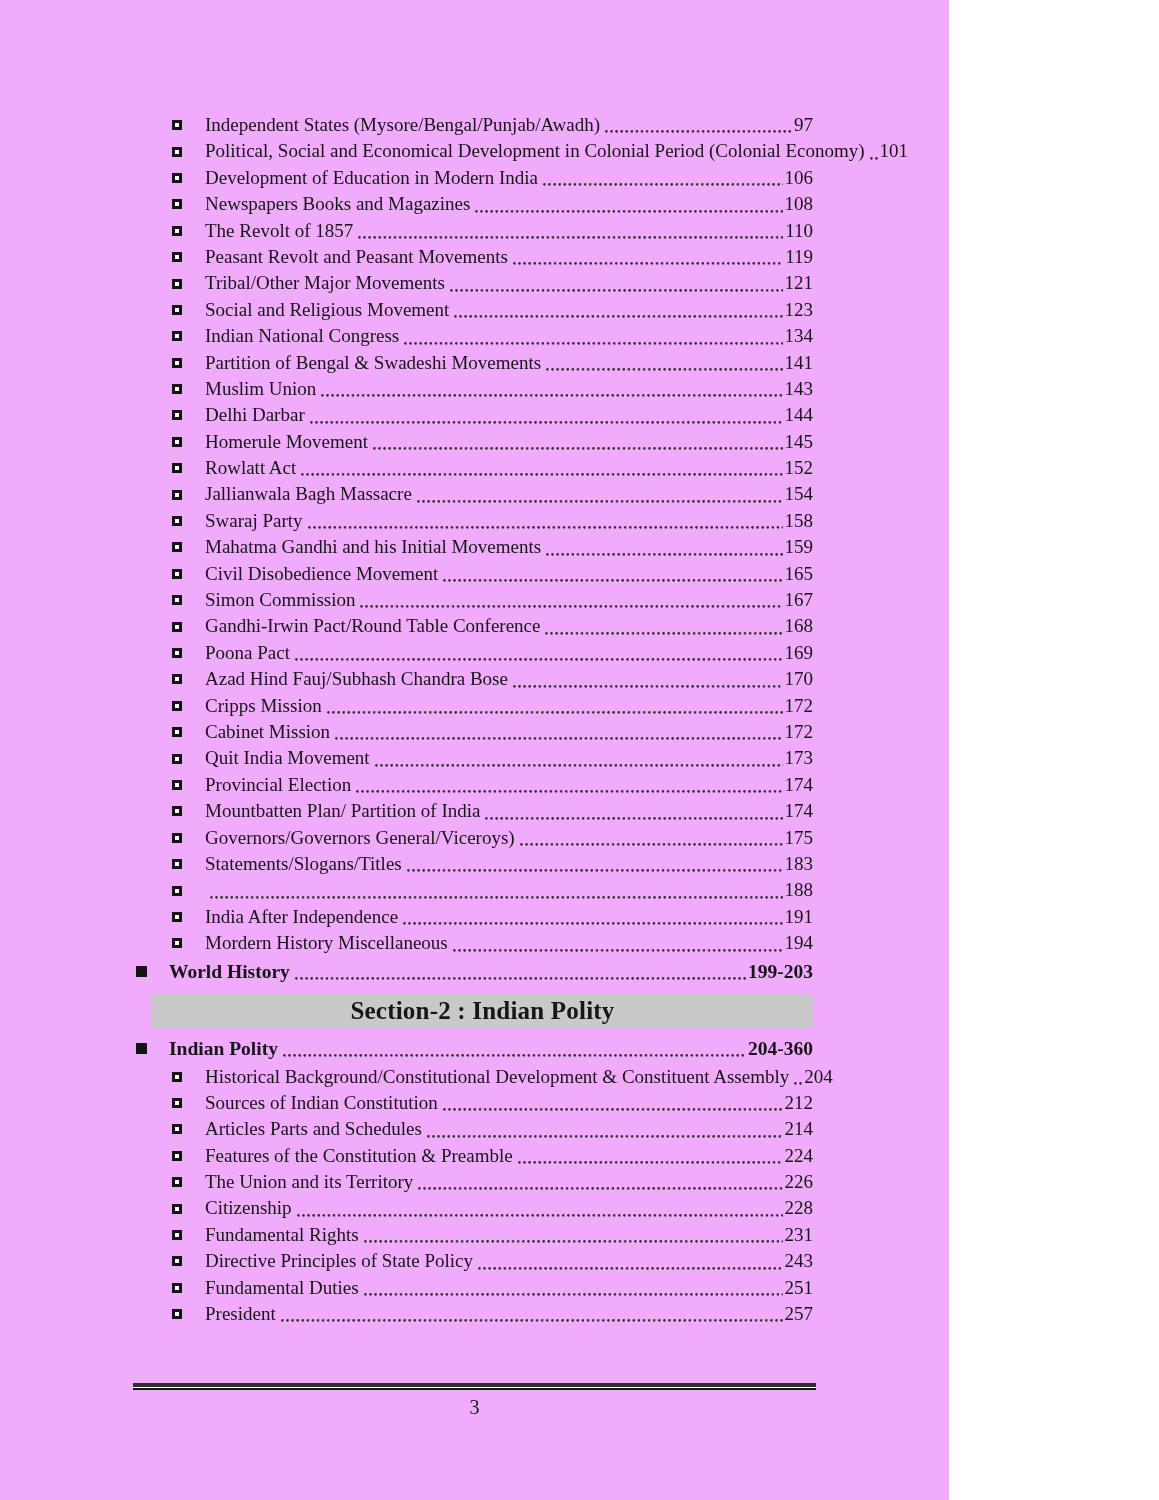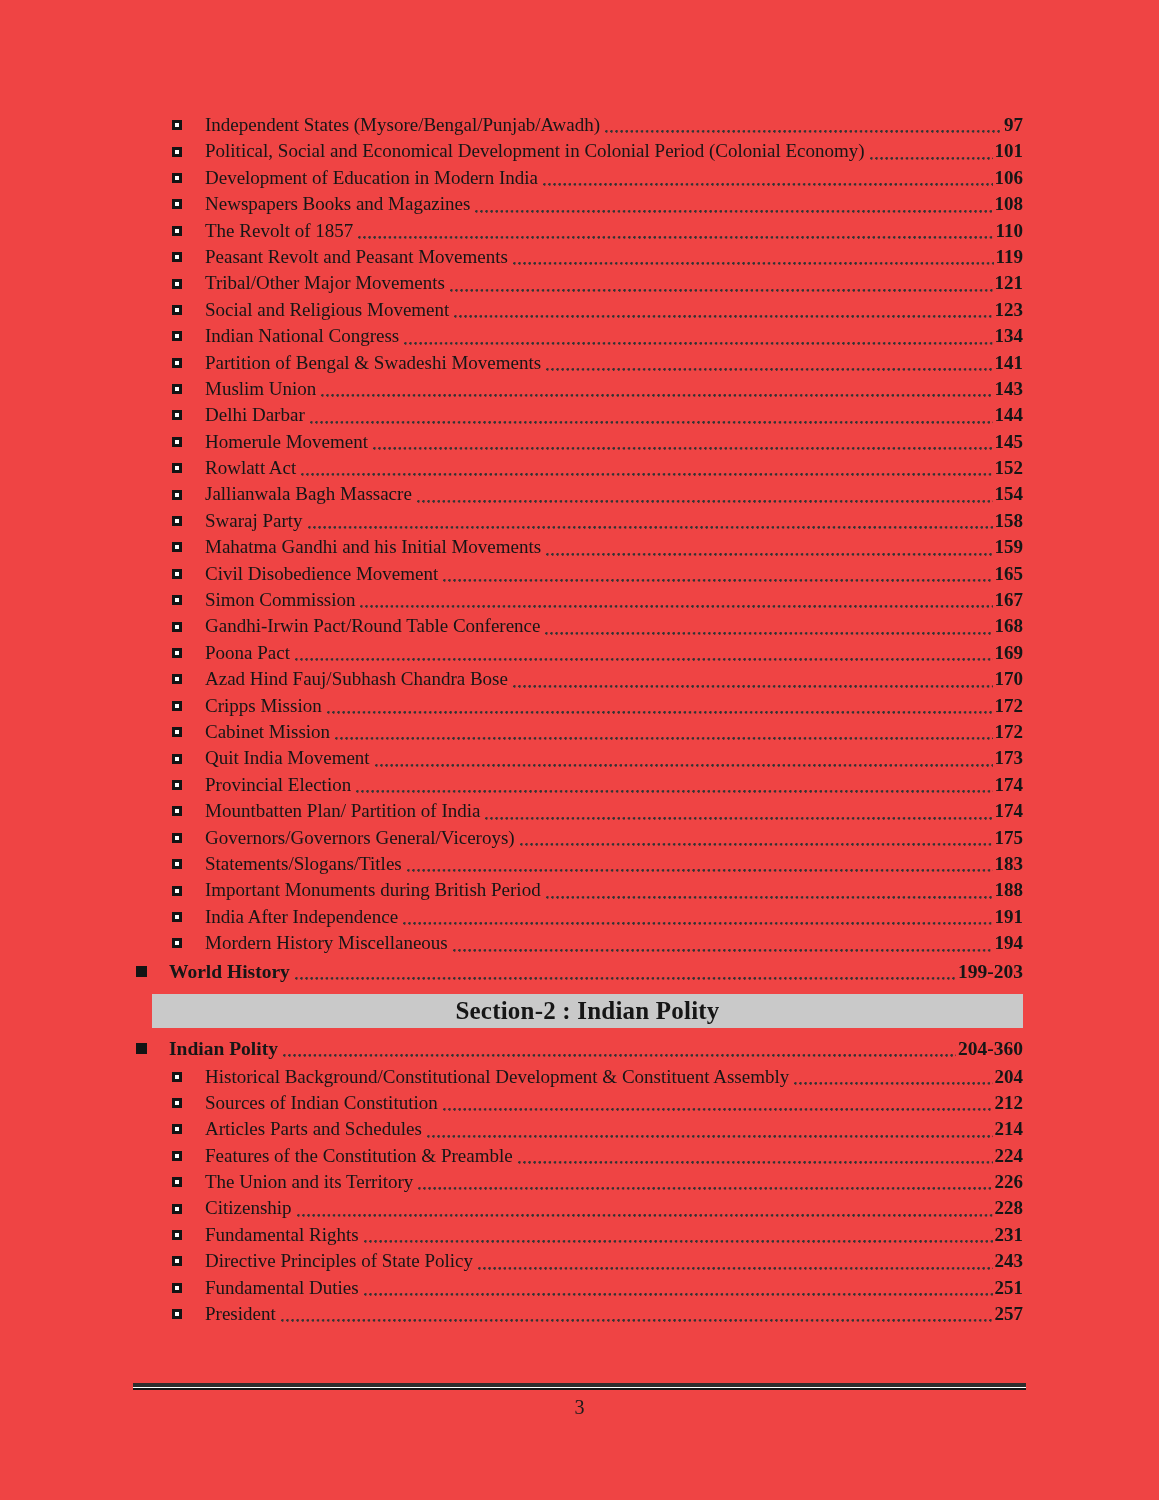--- a/index.html
+++ b/index.html
@@ -1,20 +1,20 @@
 <!DOCTYPE html>
 <html><head>
 <meta charset="utf-8">
 <style>
   html, body { margin: 0; padding: 0; background: #ffffff; }
   .page {
     position: relative;
-    width: 1159px;
+    width: 949px;
     height: 1500px;
-    background: #ef4444;
+    background: #f0abfc;
     font-family: "Liberation Serif", serif;
     color: #161616;
     box-sizing: border-box;
     padding: 112px 136px 0 136px;
     overflow: hidden;
   }
   .row {
     display: flex;
     align-items: baseline;
     height: 26.4px;
@@ -58,21 +58,21 @@
   .leader::after {
     content: "";
     position: absolute;
     left: 0; right: 0; bottom: 5px;
     height: 3px;
     background-image: radial-gradient(circle at 1.4px 1.4px, #333333 1.05px, rgba(0,0,0,0) 1.5px);
     background-size: 5.1px 3px;
     background-repeat: repeat-x;
   }
   .main-row .leader::after { bottom: 7px; }
-  .pagenum { flex: none; font-weight: bold; }
+  .pagenum { flex: none; }
   .banner {
     height: 34px;
     margin: 7px 0 6px 16px;
     background: #c9c9c9;
     display: flex;
     align-items: center;
     justify-content: center;
     font-weight: bold;
     font-size: 25px;
     letter-spacing: 0.2px;
@@ -269,21 +269,20 @@
         <span class="pagenum">175</span>
       </div>
       <div class="row sub-row">
         <span class="hollow-bullet"></span>
         <span class="label">Statements/Slogans/Titles</span>
         <span class="leader"></span>
         <span class="pagenum">183</span>
       </div>
       <div class="row sub-row">
         <span class="hollow-bullet"></span>
-        <span class="label">Important Monuments during British Period</span>
         <span class="leader"></span>
         <span class="pagenum">188</span>
       </div>
       <div class="row sub-row">
         <span class="hollow-bullet"></span>
         <span class="label">India After Independence</span>
         <span class="leader"></span>
         <span class="pagenum">191</span>
       </div>
       <div class="row sub-row">

